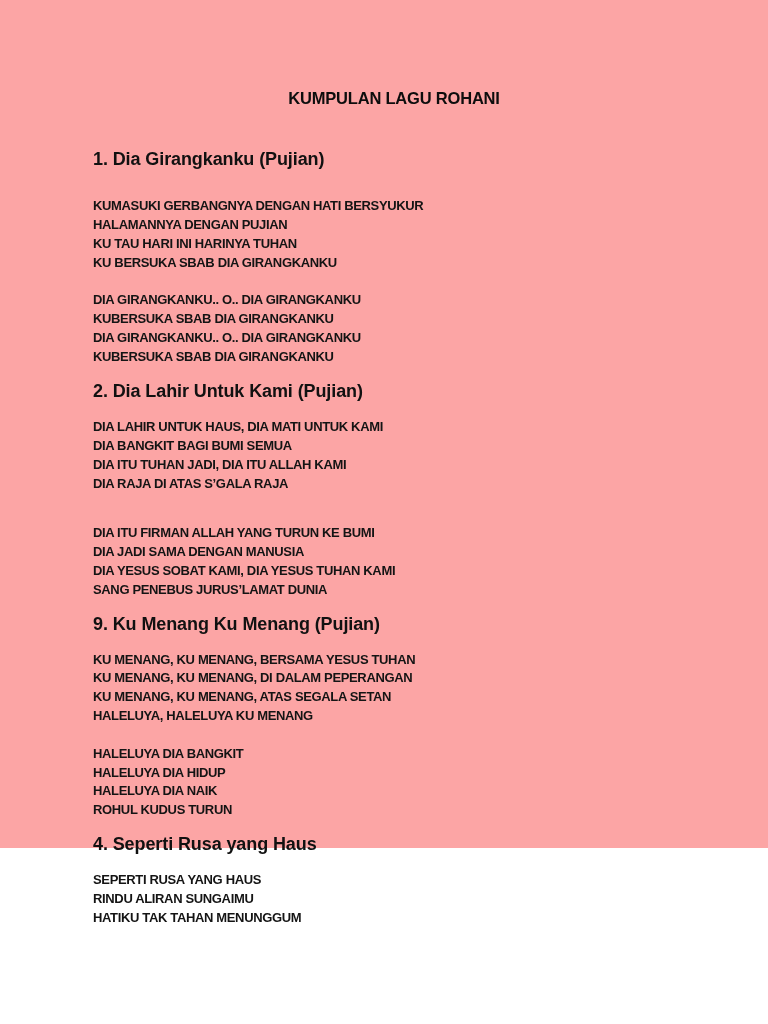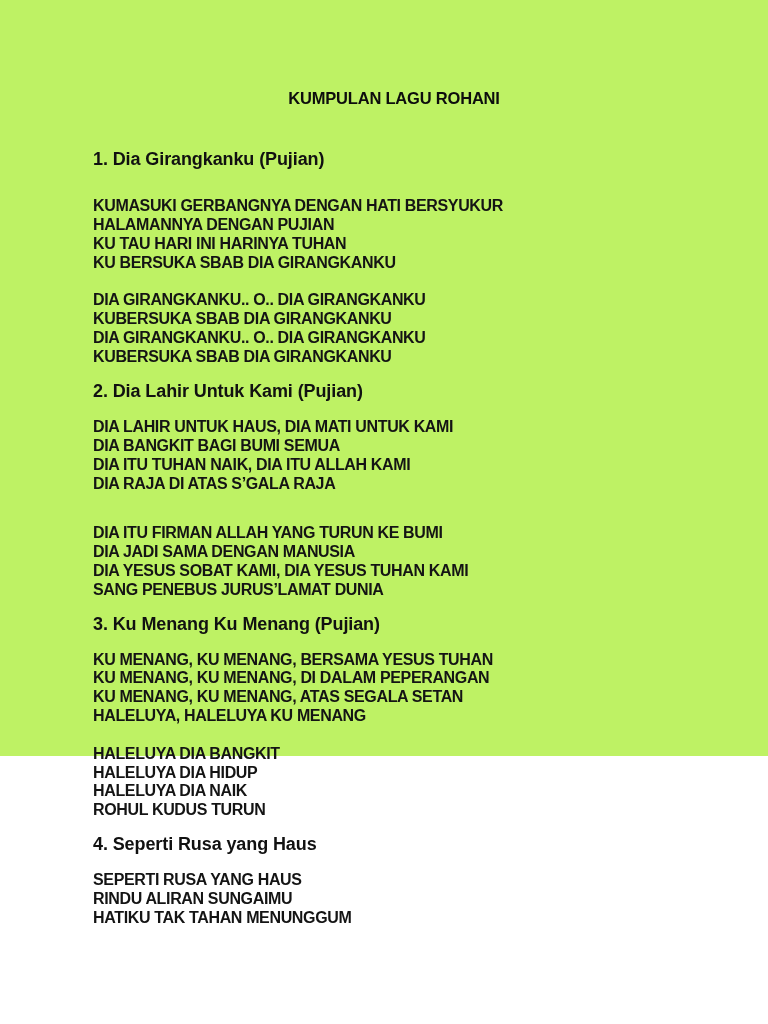--- a/index.html
+++ b/index.html
@@ -12,22 +12,22 @@
       height: 1024px;
       position: relative;
       overflow: hidden;
       font-family: "Liberation Sans", "DejaVu Sans", sans-serif;
       color: #111111;
     }
     .page {
       position: absolute;
       left: 0; top: 0;
       width: 768px;
-      height: 756px;
-      background: #bef264;
+      height: 848px;
+      background: #fca5a5;
     }
     .doc-title {
       position: absolute;
       top: 89px;
       left: 0;
       width: 788px;
       text-align: center;
       font-size: 16.5px;
       font-weight: bold;
       letter-spacing: -0.2px;
@@ -39,21 +39,21 @@
       left: 93px;
       font-size: 18px;
       font-weight: bold;
       color: #111111;
       white-space: nowrap;
       letter-spacing: -0.1px;
     }
     .lyric-line {
       position: absolute;
       left: 93px;
-      font-size: 16px;
+      font-size: 13px;
       font-weight: bold;
       color: #141414;
       white-space: nowrap;
       letter-spacing: -0.35px;
       line-height: 14px;
     }
   </style>
 </head>
 <body>
 
@@ -70,29 +70,29 @@
 
   <div class="lyric-line" style="top:293px">DIA GIRANGKANKU.. O.. DIA GIRANGKANKU</div>
   <div class="lyric-line" style="top:312px">KUBERSUKA SBAB DIA GIRANGKANKU</div>
   <div class="lyric-line" style="top:331px">DIA GIRANGKANKU.. O.. DIA GIRANGKANKU</div>
   <div class="lyric-line" style="top:350px">KUBERSUKA SBAB DIA GIRANGKANKU</div>
 
   <div class="song-heading" style="top:381px">2. Dia Lahir Untuk Kami (Pujian)</div>
 
   <div class="lyric-line" style="top:420px">DIA LAHIR UNTUK HAUS, DIA MATI UNTUK KAMI</div>
   <div class="lyric-line" style="top:439px">DIA BANGKIT BAGI BUMI SEMUA</div>
-  <div class="lyric-line" style="top:458px">DIA ITU TUHAN NAIK, DIA ITU ALLAH KAMI</div>
+  <div class="lyric-line" style="top:458px">DIA ITU TUHAN JADI, DIA ITU ALLAH KAMI</div>
   <div class="lyric-line" style="top:477px">DIA RAJA DI ATAS S’GALA RAJA</div>
 
   <div class="lyric-line" style="top:526px">DIA ITU FIRMAN ALLAH YANG TURUN KE BUMI</div>
   <div class="lyric-line" style="top:545px">DIA JADI SAMA DENGAN MANUSIA</div>
   <div class="lyric-line" style="top:564px">DIA YESUS SOBAT KAMI, DIA YESUS TUHAN KAMI</div>
   <div class="lyric-line" style="top:583px">SANG PENEBUS JURUS’LAMAT DUNIA</div>
 
-  <div class="song-heading" style="top:614px">3. Ku Menang Ku Menang (Pujian)</div>
+  <div class="song-heading" style="top:614px">9. Ku Menang Ku Menang (Pujian)</div>
 
   <div class="lyric-line" style="top:653px">KU MENANG, KU MENANG, BERSAMA YESUS TUHAN</div>
   <div class="lyric-line" style="top:671px">KU MENANG, KU MENANG, DI DALAM PEPERANGAN</div>
   <div class="lyric-line" style="top:690px">KU MENANG, KU MENANG, ATAS SEGALA SETAN</div>
   <div class="lyric-line" style="top:709px">HALELUYA, HALELUYA KU MENANG</div>
 
   <div class="lyric-line" style="top:747px">HALELUYA DIA BANGKIT</div>
   <div class="lyric-line" style="top:766px">HALELUYA DIA HIDUP</div>
   <div class="lyric-line" style="top:784px">HALELUYA DIA NAIK</div>
   <div class="lyric-line" style="top:803px">ROHUL KUDUS TURUN</div>

